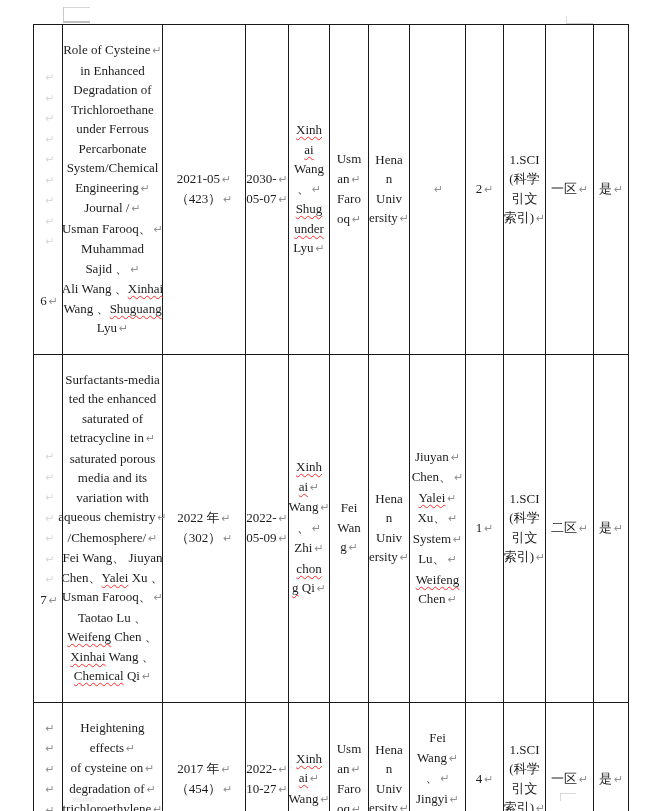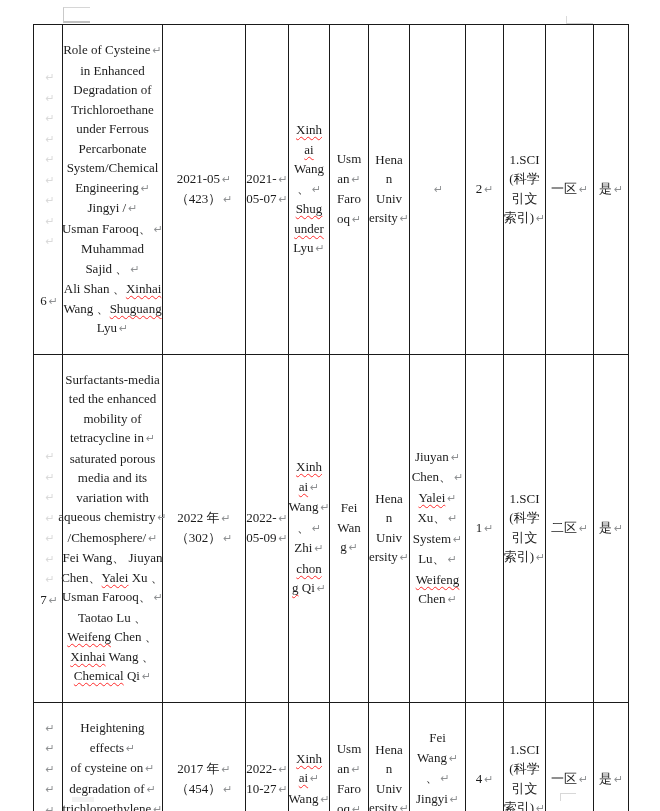--- a/index.html
+++ b/index.html
@@ -103,38 +103,38 @@
         <td>
           <div class="cell-inner">
             <div class="line"><span>Role of Cysteine</span><span class="pilcrow">↵</span></div>
             <div class="line"><span>in Enhanced</span></div>
             <div class="line"><span>Degradation of</span></div>
             <div class="line"><span>Trichloroethane</span></div>
             <div class="line"><span>under Ferrous</span></div>
             <div class="line"><span>Percarbonate</span></div>
             <div class="line"><span>System/Chemical</span></div>
             <div class="line"><span>Engineering</span><span class="pilcrow">↵</span></div>
-            <div class="line"><span>Jingyi /</span><span class="pilcrow">↵</span></div>
+            <div class="line"><span>Journal /</span><span class="pilcrow">↵</span></div>
             <div class="line"><span>Usman Farooq、</span><span class="pilcrow">↵</span></div>
             <div class="line"><span>Muhammad</span></div>
             <div class="line"><span>Sajid 、</span><span class="pilcrow">↵</span></div>
-            <div class="line"><span>Ali Shan 、</span><span class="sq">Xinhai</span></div>
+            <div class="line"><span>Ali Wang 、</span><span class="sq">Xinhai</span></div>
             <div class="line"><span>Wang 、</span><span class="sq">Shuguang</span></div>
             <div class="line"><span>Lyu</span><span class="pilcrow">↵</span></div>
           </div>
         </td>
         <td>
           <div class="cell-inner">
             <div class="line"><span>2021-05</span><span class="pilcrow">↵</span></div>
             <div class="line"><span>（423）</span><span class="pilcrow">↵</span></div>
           </div>
         </td>
         <td>
           <div class="cell-inner">
-            <div class="line"><span>2021-</span><span class="pilcrow">↵</span></div>
+            <div class="line"><span>2030-</span><span class="pilcrow">↵</span></div>
             <div class="line"><span>05-07</span><span class="pilcrow">↵</span></div>
           </div>
         </td>
         <td>
           <div class="cell-inner">
             <div class="line"><span class="sq">Xinh</span></div>
             <div class="line"><span class="sq">ai</span></div>
             <div class="line"><span>Wang</span></div>
             <div class="line"><span>、</span><span class="pilcrow">↵</span></div>
             <div class="line"><span class="sq">Shug</span></div>
@@ -197,21 +197,21 @@
             <div class="line"><span class="pilcrow faint">↵</span></div>
             <div class="line"><span class="pilcrow faint">↵</span></div>
             <div class="line"><span class="pilcrow faint">↵</span></div>
             <div class="line"><span>7</span><span class="pilcrow">↵</span></div>
           </div>
         </td>
         <td>
           <div class="cell-inner">
             <div class="line"><span>Surfactants-media</span></div>
             <div class="line"><span>ted the enhanced</span></div>
-            <div class="line"><span>mobility of</span></div>
+            <div class="line"><span>saturated of</span></div>
             <div class="line"><span>tetracycline in</span><span class="pilcrow">↵</span></div>
             <div class="line"><span>saturated porous</span></div>
             <div class="line"><span>media and its</span></div>
             <div class="line"><span>variation with</span></div>
             <div class="line"><span>aqueous chemistry</span><span class="pilcrow">↵</span></div>
             <div class="line"><span>/Chemosphere/</span><span class="pilcrow">↵</span></div>
             <div class="line"><span>Fei Wang、 Jiuyan</span></div>
             <div class="line"><span>Chen、</span><span class="sq">Yalei</span><span> Xu 、</span></div>
             <div class="line"><span>Usman Farooq、</span><span class="pilcrow">↵</span></div>
             <div class="line"><span>Taotao Lu 、</span></div>

